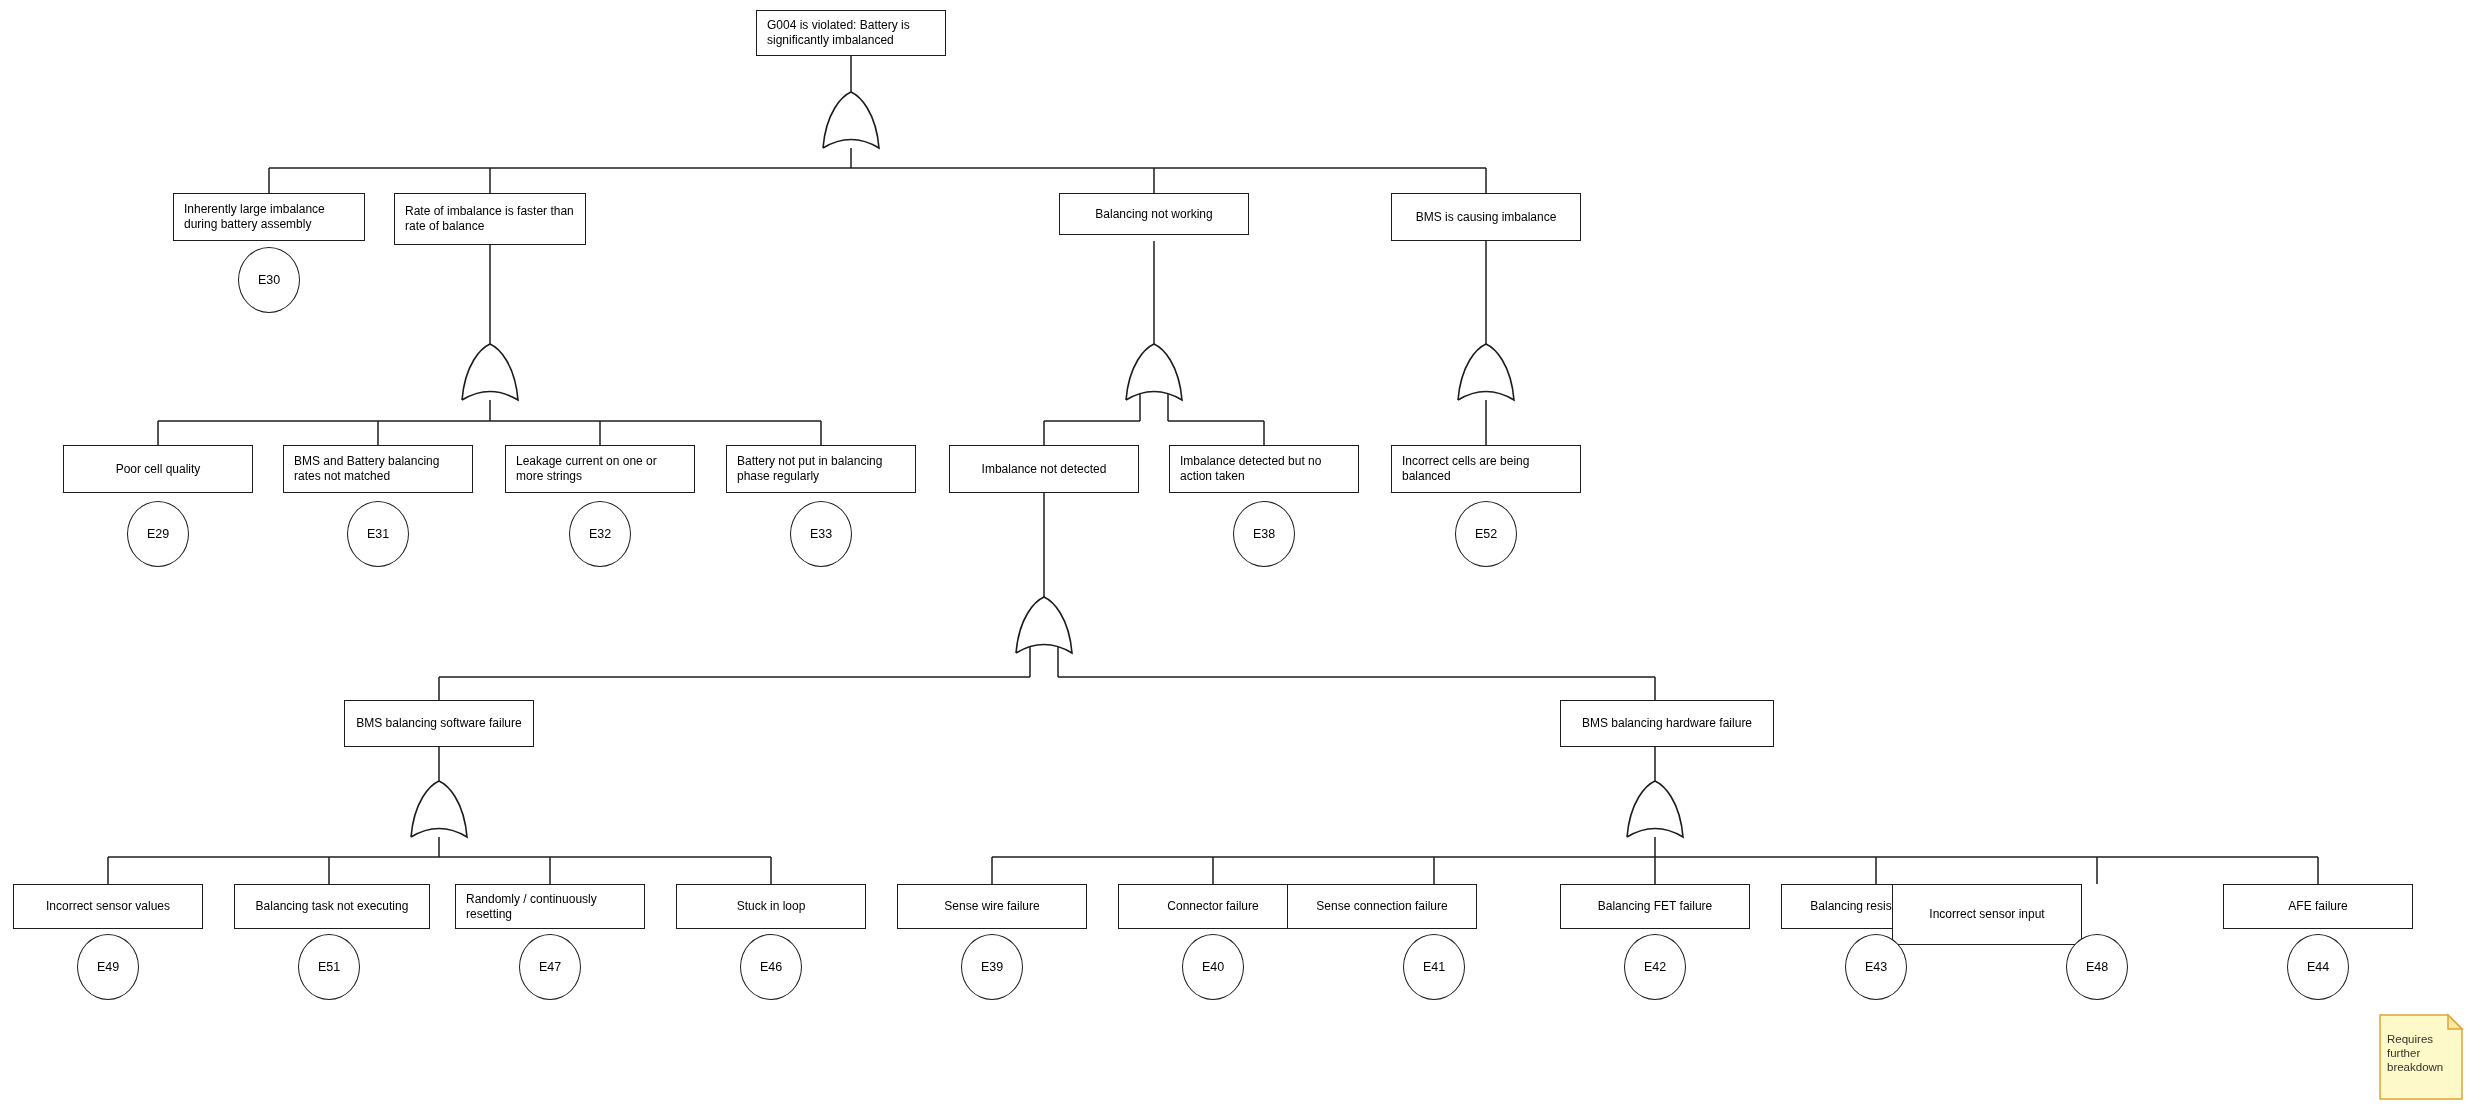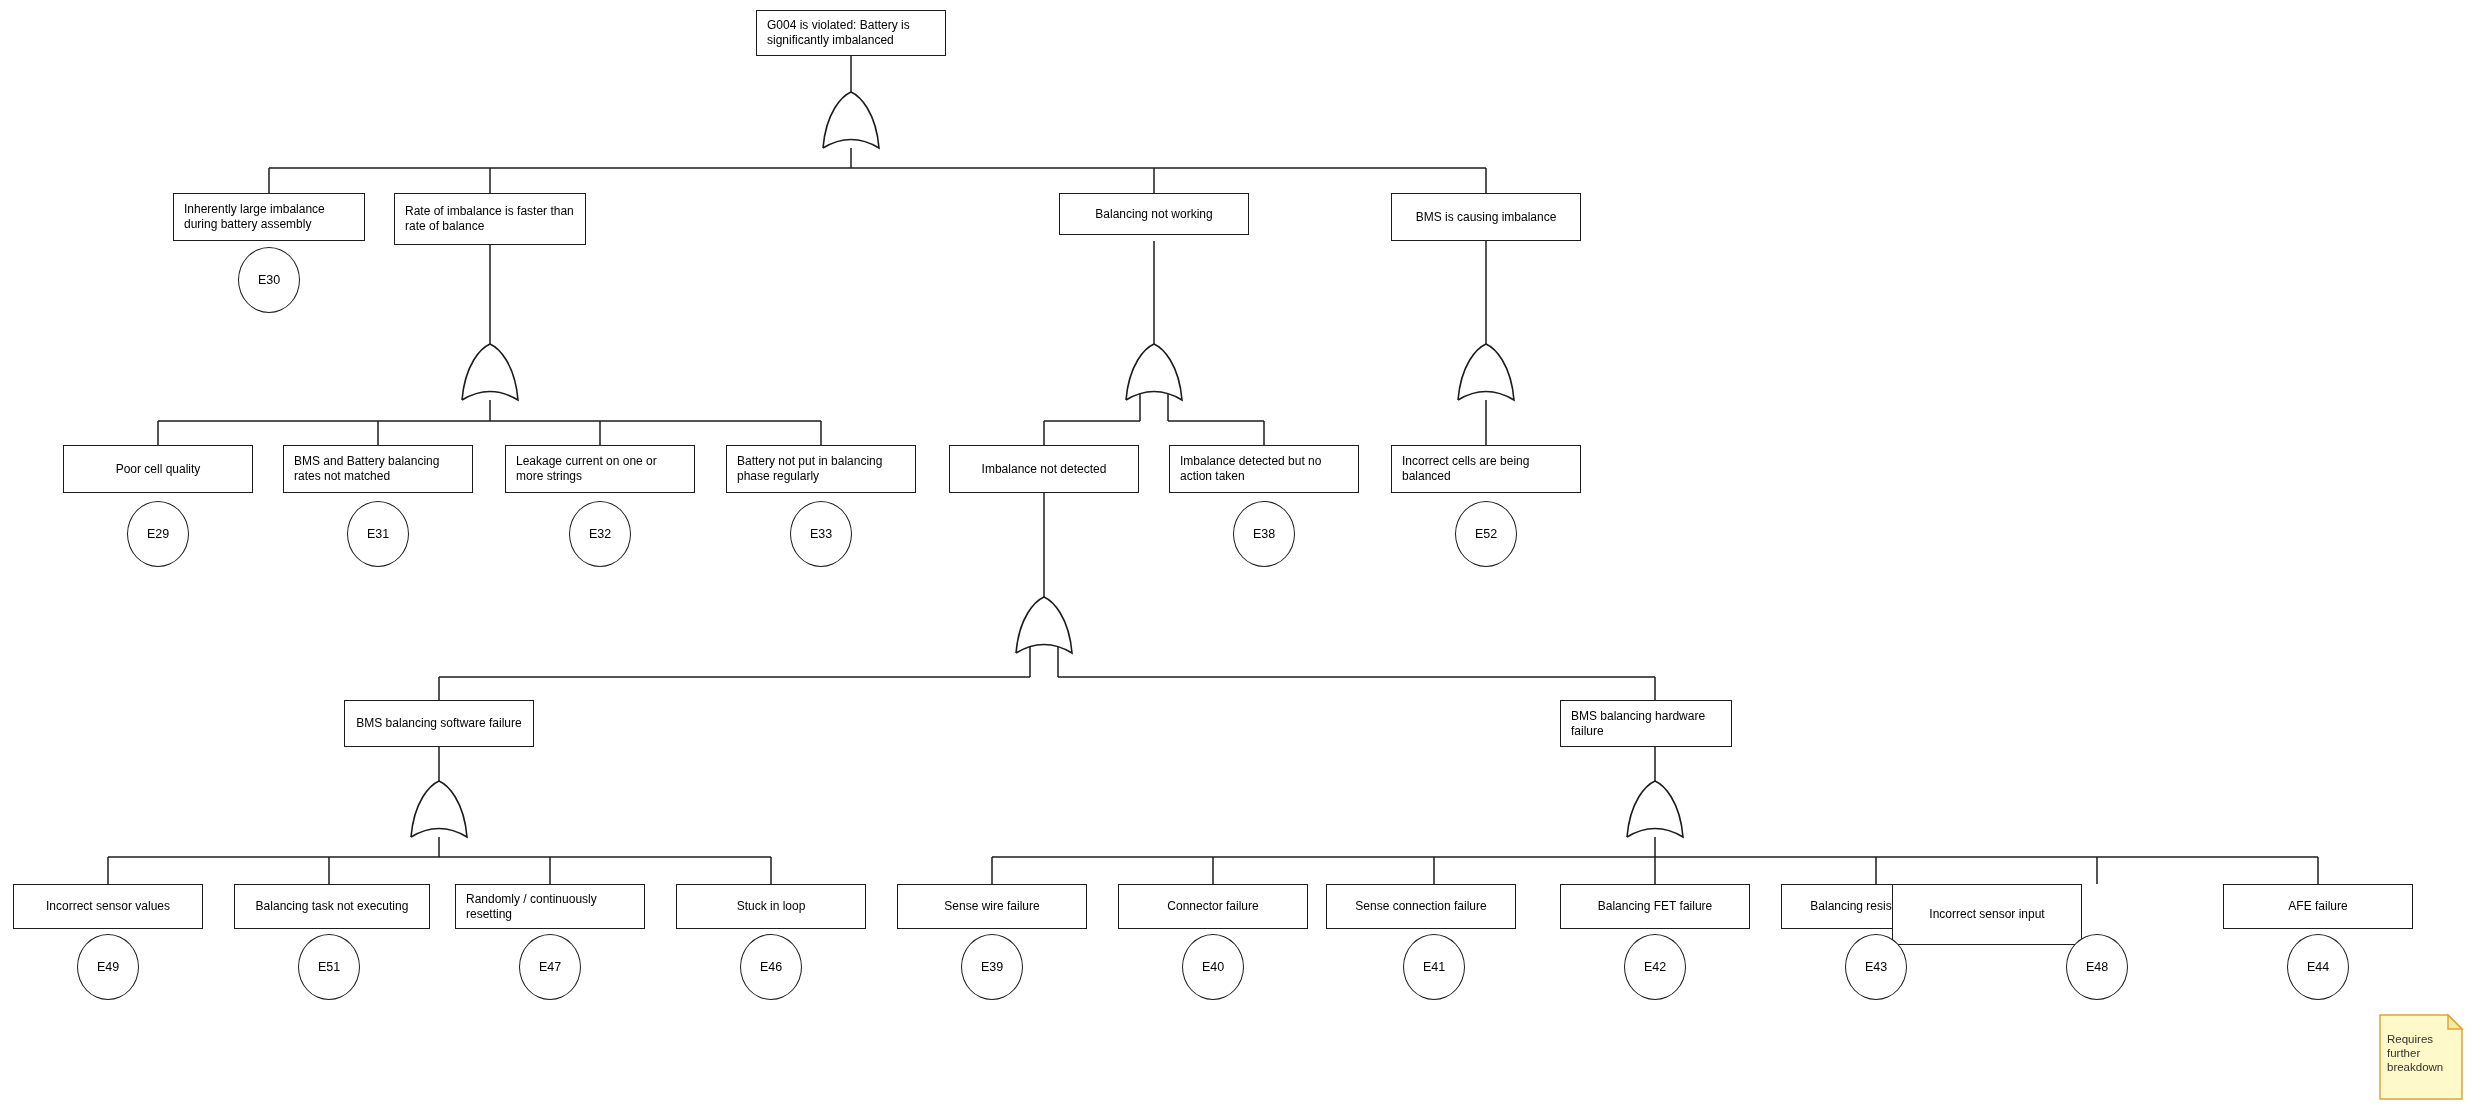--- a/index.html
+++ b/index.html
@@ -131,42 +131,42 @@
   </div>
     <div class="node-box" style="left: 1169px; top: 445px; width: 190px; height: 48px;">
     <span class="lbl">Imbalance detected but no action taken</span>
   </div>
     <div class="node-box" style="left: 1391px; top: 445px; width: 190px; height: 48px;">
     <span class="lbl">Incorrect cells are being balanced</span>
   </div>
     <div class="node-box" style="left: 344px; top: 700px; width: 190px; height: 47px;">
     <span class="lbl">BMS balancing software failure</span>
   </div>
-    <div class="node-box" style="left: 1560px; top: 700px; width: 172px; height: 47px;">
+    <div class="node-box" style="left: 1560px; top: 700px; width: 214px; height: 47px;">
     <span class="lbl">BMS balancing hardware failure</span>
   </div>
     <div class="node-box" style="left: 13px; top: 884px; width: 190px; height: 45px;">
     <span class="lbl">Incorrect sensor values</span>
   </div>
     <div class="node-box" style="left: 234px; top: 884px; width: 196px; height: 45px;">
     <span class="lbl">Balancing task not executing</span>
   </div>
     <div class="node-box" style="left: 455px; top: 884px; width: 190px; height: 45px;">
     <span class="lbl">Randomly / continuously resetting</span>
   </div>
     <div class="node-box" style="left: 676px; top: 884px; width: 190px; height: 45px;">
     <span class="lbl">Stuck in loop</span>
   </div>
     <div class="node-box" style="left: 897px; top: 884px; width: 190px; height: 45px;">
     <span class="lbl">Sense wire failure</span>
   </div>
     <div class="node-box" style="left: 1118px; top: 884px; width: 190px; height: 45px;">
     <span class="lbl">Connector failure</span>
   </div>
-    <div class="node-box" style="left: 1326px; top: 884px; width: 190px; height: 45px;">
+    <div class="node-box" style="left: 1287px; top: 884px; width: 190px; height: 45px;">
     <span class="lbl">Sense connection failure</span>
   </div>
     <div class="node-box" style="left: 1560px; top: 884px; width: 190px; height: 45px;">
     <span class="lbl">Balancing FET failure</span>
   </div>
     <div class="node-box" style="left: 1781px; top: 884px; width: 190px; height: 45px;">
     <span class="lbl">Balancing resistor failure</span>
   </div>
     <div class="node-box" style="left: 1892px; top: 884px; width: 190px; height: 61px;">
     <span class="lbl">Incorrect sensor input</span>

